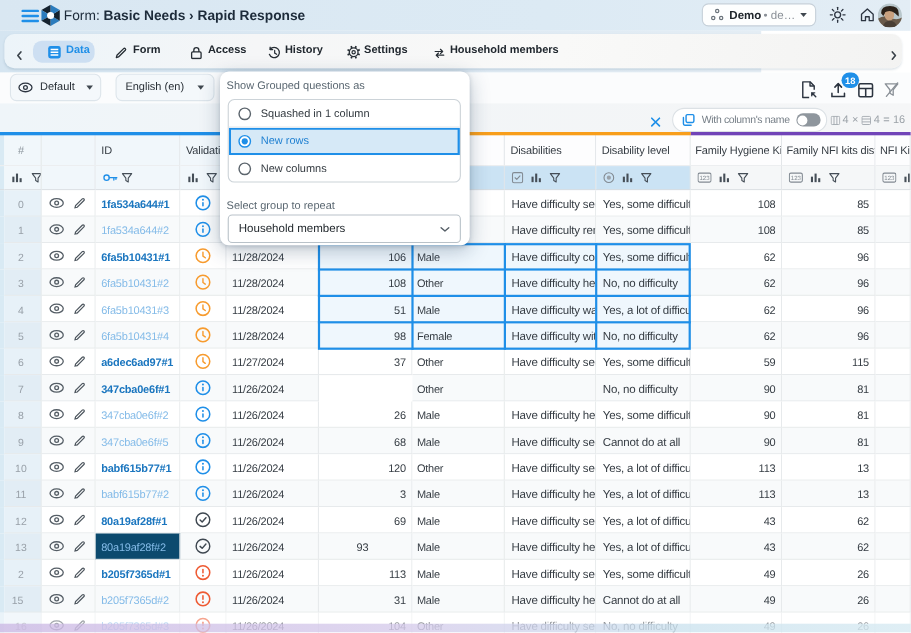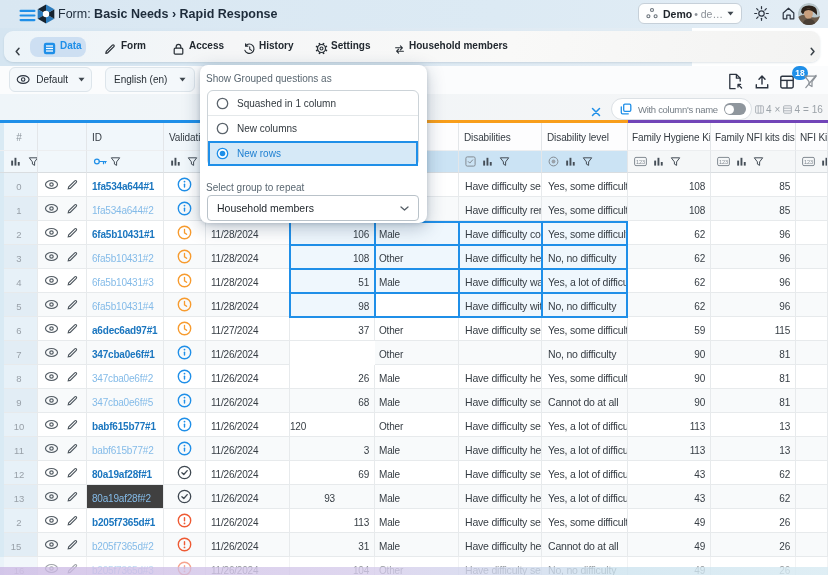--- a/index.html
+++ b/index.html
@@ -140,21 +140,21 @@
       </svg></div>
   <div class="abs" style="left:754px;top:8px"><svg width="16" height="16" viewBox="0 0 16 16">
         <path d="M8 10 V2.3 M5 5.2 L8 2 L11 5.2" fill="none" stroke="#2c3440" stroke-width="1.4" stroke-linecap="round" stroke-linejoin="round"></path>
         <path d="M2.3 10.8 V13.8 H13.7 V10.8" fill="none" stroke="#2c3440" stroke-width="1.4" stroke-linecap="round"></path>
       </svg></div>
   <div class="abs" style="left:779px;top:8px"><svg width="16" height="16" viewBox="0 0 16 16">
         <rect x="1.8" y="2.2" width="12.4" height="11.8" rx="1.4" fill="none" stroke="#2c3440" stroke-width="1.4"></rect>
         <line x1="1.8" y1="6.4" x2="14.2" y2="6.4" stroke="#2c3440" stroke-width="1.4"></line>
         <line x1="8" y1="6.4" x2="8" y2="14" stroke="#2c3440" stroke-width="1.4"></line>
       </svg></div>
-  <div class="abs" style="left:792px;top:0px;width:16px;height:14px;border-radius:7px;background:#1f8fe8;color:#fff;font-size:8.5px;font-weight:700;text-align:center;line-height:14px">18</div>
+  <div class="abs" style="left:765px;top:0px;width:16px;height:14px;border-radius:7px;background:#1f8fe8;color:#fff;font-size:8.5px;font-weight:700;text-align:center;line-height:14px">18</div>
   <div class="abs" style="left:803px;top:8px"><svg width="16" height="15" viewBox="0 0 16 15">
         <path d="M1.8 2.2 H13.2 L9 7.6 V12.6 L6 10.8 V7.6 Z" fill="none" stroke="#8a9097" stroke-width="1.2" stroke-linejoin="round"></path>
         <line x1="13" y1="1.3" x2="2.8" y2="13.6" stroke="#8a9097" stroke-width="1.2" stroke-linecap="round"></line>
       </svg></div>
 
   <div class="abs" style="left:591px;top:37px"><svg width="10" height="10" viewBox="0 0 10 10">
         <path d="M1.5 1.5 L8.5 8.5 M8.5 1.5 L1.5 8.5" stroke="#1f8fe8" stroke-width="1.5" stroke-linecap="round"></path>
       </svg></div>
   <div class="abs" style="left:611px;top:32px;width:141px;height:22px;background:#fff;border:1px solid #dce1e5;border-radius:11px;display:flex;align-items:center;padding:0 8px;gap:6px;white-space:nowrap">
     <span style="flex-shrink:0;display:flex">
@@ -700,20 +700,23 @@
           <path d="M7.5 4.3 V7.8 L9.6 9.3" fill="none" stroke="#f79b2e" stroke-width="1.3" stroke-linecap="round"></path>
         </svg>
       </div>
     </div>
 <div style="position:absolute;left:206px;top:293px;width:84px;height:24px;box-sizing:border-box;overflow:hidden;background:#f8fafb;border-right:1px solid #e7eaec;border-bottom:1px solid #e7eaec;">
       <div style="font-size:10px;letter-spacing:-0.2px;color:#363d44;line-height:27px;white-space:nowrap;padding-left:5px">11/28/2024</div>
     </div>
 <div style="position:absolute;left:290px;top:293px;width:85px;height:24px;box-sizing:border-box;overflow:hidden;background:#eff7fd;border-right:1px solid #e7eaec;border-bottom:1px solid #e7eaec;">
       <div style="font-size:10px;letter-spacing:-0.2px;color:#363d44;line-height:27px;white-space:nowrap;padding-right:5px;text-align:right">98</div>
     </div>
+<div style="position:absolute;left:375px;top:293px;width:84px;height:24px;box-sizing:border-box;overflow:hidden;background:#eff7fd;border-right:1px solid #e7eaec;border-bottom:1px solid #e7eaec;">
+      <div style="font-size:10px;letter-spacing:-0.2px;color:#363d44;line-height:27px;white-space:nowrap;padding-left:4px">Female</div>
+    </div>
 <div style="position:absolute;left:459px;top:293px;width:83px;height:24px;box-sizing:border-box;overflow:hidden;background:#eff7fd;border-right:1px solid #e7eaec;border-bottom:1px solid #e7eaec;">
       <div style="font-size:10px;letter-spacing:-0.2px;color:#363d44;line-height:27px;white-space:nowrap;font-size:10.5px;padding-left:6px">Have difficulty with self-care</div>
     </div>
 <div style="position:absolute;left:542px;top:293px;width:86px;height:24px;box-sizing:border-box;overflow:hidden;background:#eff7fd;border-right:1px solid #e7eaec;border-bottom:1px solid #e7eaec;">
       <div style="font-size:10px;letter-spacing:-0.2px;color:#363d44;line-height:27px;white-space:nowrap;font-size:10.5px;padding-left:6px">No, no difficulty</div>
     </div>
 <div style="position:absolute;left:628px;top:293px;width:83px;height:24px;box-sizing:border-box;overflow:hidden;background:#f8fafb;border-right:1px solid #e7eaec;border-bottom:1px solid #e7eaec;">
       <div style="font-size:10px;letter-spacing:-0.2px;color:#363d44;line-height:27px;white-space:nowrap;padding-right:5px;text-align:right">62</div>
     </div>
 <div style="position:absolute;left:711px;top:293px;width:85px;height:24px;box-sizing:border-box;overflow:hidden;background:#f8fafb;border-right:1px solid #e7eaec;border-bottom:1px solid #e7eaec;">
@@ -936,21 +939,21 @@
           <circle cx="7.5" cy="7.5" r="6.2" fill="none" stroke="#1f8fe8" stroke-width="1.4"></circle>
           <rect x="6.8" y="6.6" width="1.4" height="4.2" rx="0.7" fill="#1f8fe8"></rect>
           <circle cx="7.5" cy="4.6" r="0.9" fill="#1f8fe8"></circle>
         </svg>
       </div>
     </div>
 <div style="position:absolute;left:206px;top:413px;width:84px;height:24px;box-sizing:border-box;overflow:hidden;background:#ffffff;border-right:1px solid #e7eaec;border-bottom:1px solid #e7eaec;">
       <div style="font-size:10px;letter-spacing:-0.2px;color:#363d44;line-height:27px;white-space:nowrap;padding-left:5px">11/26/2024</div>
     </div>
 <div style="position:absolute;left:290px;top:413px;width:85px;height:24px;box-sizing:border-box;overflow:hidden;background:#ffffff;border-right:1px solid #e7eaec;border-bottom:1px solid #e7eaec;">
-      <div style="font-size:10px;letter-spacing:-0.2px;color:#363d44;line-height:27px;white-space:nowrap;padding-right:5px;">120</div>
+      <div style="font-size:10px;letter-spacing:-0.2px;color:#363d44;line-height:27px;white-space:nowrap;padding-right:5px;text-align:right">120</div>
     </div>
 <div style="position:absolute;left:375px;top:413px;width:84px;height:24px;box-sizing:border-box;overflow:hidden;background:#ffffff;border-right:1px solid #e7eaec;border-bottom:1px solid #e7eaec;">
       <div style="font-size:10px;letter-spacing:-0.2px;color:#363d44;line-height:27px;white-space:nowrap;padding-left:4px">Other</div>
     </div>
 <div style="position:absolute;left:459px;top:413px;width:83px;height:24px;box-sizing:border-box;overflow:hidden;background:#ffffff;border-right:1px solid #e7eaec;border-bottom:1px solid #e7eaec;">
       <div style="font-size:10px;letter-spacing:-0.2px;color:#363d44;line-height:27px;white-space:nowrap;font-size:10.5px;padding-left:6px">Have difficulty seeing</div>
     </div>
 <div style="position:absolute;left:542px;top:413px;width:86px;height:24px;box-sizing:border-box;overflow:hidden;background:#ffffff;border-right:1px solid #e7eaec;border-bottom:1px solid #e7eaec;">
       <div style="font-size:10px;letter-spacing:-0.2px;color:#363d44;line-height:27px;white-space:nowrap;font-size:10.5px;padding-left:6px">Yes, a lot of difficulty</div>
     </div>
@@ -1066,21 +1069,21 @@
       <div style="display:flex;align-items:center;gap:7px;height:100%;padding-left:6px">
         <svg width="15" height="15" viewBox="0 0 15 15">
           <ellipse cx="7.5" cy="7.5" rx="6" ry="4" fill="none" stroke="#555e66" stroke-width="1.2"></ellipse>
           <circle cx="7.5" cy="7.5" r="1.7" fill="none" stroke="#555e66" stroke-width="1.2"></circle>
         </svg>
         <svg width="13" height="13" viewBox="0 0 13 13">
           <path d="M2.2 10.8 L2.7 8.9 L8.8 2.8 a1 1 0 0 1 1.5 1.5 L4.2 10.4 L2.2 10.8 Z" fill="none" stroke="#4d565e" stroke-width="1.1"></path>
         </svg>
       </div>
     </div>
-<div style="position:absolute;left:87px;top:485px;width:77px;height:24px;box-sizing:border-box;overflow:hidden;background:#404040;border-right:1px solid #e7eaec;border-bottom:1px solid #e7eaec;">
+<div style="position:absolute;left:87px;top:485px;width:77px;height:24px;box-sizing:border-box;overflow:hidden;background:#0c4a6e;border-right:1px solid #e7eaec;border-bottom:1px solid #e7eaec;">
       <div style="font-size:10px;letter-spacing:-0.2px;color:#363d44;line-height:27px;white-space:nowrap;color:#84bbe8;font-weight:400;padding-left:5px">80a19af28f#2</div>
     </div>
 <div style="position:absolute;left:164px;top:485px;width:42px;height:24px;box-sizing:border-box;overflow:hidden;background:#f8fafb;border-right:1px solid #e7eaec;border-bottom:1px solid #e7eaec;">
       <div style="display:flex;align-items:center;justify-content:center;height:100%">
         <svg width="15" height="15" viewBox="0 0 15 15">
           <circle cx="7.5" cy="7.5" r="6.2" fill="none" stroke="#3f4851" stroke-width="1.3"></circle>
           <path d="M4.9 7.7 L6.8 9.5 L10.2 5.6" fill="none" stroke="#3f4851" stroke-width="1.3" stroke-linecap="round" stroke-linejoin="round"></path>
         </svg>
       </div>
     </div>
@@ -1266,32 +1269,32 @@
 
 <div class="abs" style="left:200px;top:65px;width:227px;height:158px;z-index:10;background:#fff;border-radius:8px;box-shadow:0 5px 18px rgba(25,55,85,0.28),0 1px 4px rgba(25,55,85,0.18)">
   <div class="abs" style="left:6px;top:8px;font-size:10px;color:#5a6771;white-space:nowrap">Show Grouped questions as</div>
   <div class="abs" style="left:7px;top:25px;width:212px;height:76px;border:1px solid #ccd3d8;border-radius:6px;background:#fff">
     <div style="height:25px;display:flex;align-items:center;gap:8px;padding-left:8px;border-bottom:1px solid #e4e8ea;white-space:nowrap">
         <svg width="13" height="13" viewBox="0 0 13 13">
           <circle cx="6.5" cy="6.5" r="5.2" fill="#fff" stroke="#5c656d" stroke-width="1.3"></circle>
         </svg>
         <span style="font-size:10px;color:#32393f">Squashed in 1 column</span>
       </div>
-    <div style="height:25px;display:flex;align-items:center;gap:8px;padding-left:8px;white-space:nowrap">
-        <svg width="13" height="13" viewBox="0 0 13 13">
-          <circle cx="6.5" cy="6.5" r="5.2" fill="#fff" stroke="#5c656d" stroke-width="1.3"></circle>
-        </svg>
-        <span style="font-size:10px;color:#32393f">New columns</span>
-      </div>
     <div style="height:25px;display:flex;align-items:center;gap:8px;padding-left:8px;background:#d6e9f7;box-shadow:inset 0 0 0 2px #1f8fe8;white-space:nowrap">
         <svg width="13" height="13" viewBox="0 0 13 13">
           <circle cx="6.5" cy="6.5" r="5.2" fill="#fff" stroke="#1f8fe8" stroke-width="1.3"></circle>
           <circle cx="6.5" cy="6.5" r="2.8" fill="#1f8fe8"></circle>
         </svg>
         <span style="font-size:10px;color:#1d7fd1">New rows</span>
+      </div>
+    <div style="height:25px;display:flex;align-items:center;gap:8px;padding-left:8px;white-space:nowrap">
+        <svg width="13" height="13" viewBox="0 0 13 13">
+          <circle cx="6.5" cy="6.5" r="5.2" fill="#fff" stroke="#5c656d" stroke-width="1.3"></circle>
+        </svg>
+        <span style="font-size:10px;color:#32393f">New columns</span>
       </div>
   </div>
   <div class="abs" style="left:6px;top:117px;font-size:10px;color:#5a6771;white-space:nowrap">Select group to repeat</div>
   <div class="abs" style="left:7px;top:130px;width:212px;height:26px;border:1px solid #b9c2c9;border-radius:4px;background:#fff;display:flex;align-items:center;justify-content:space-between;padding:0 9px;white-space:nowrap">
     <span style="font-size:10.5px;color:#23292e">Household members</span>
       <svg width="9" height="5" viewBox="0 0 9 5">
         <path d="M1 1 L4.5 4 L8 1" fill="none" stroke="#555e66" stroke-width="1.3" stroke-linecap="round" stroke-linejoin="round"></path>
       </svg>
   </div>
 </div>

